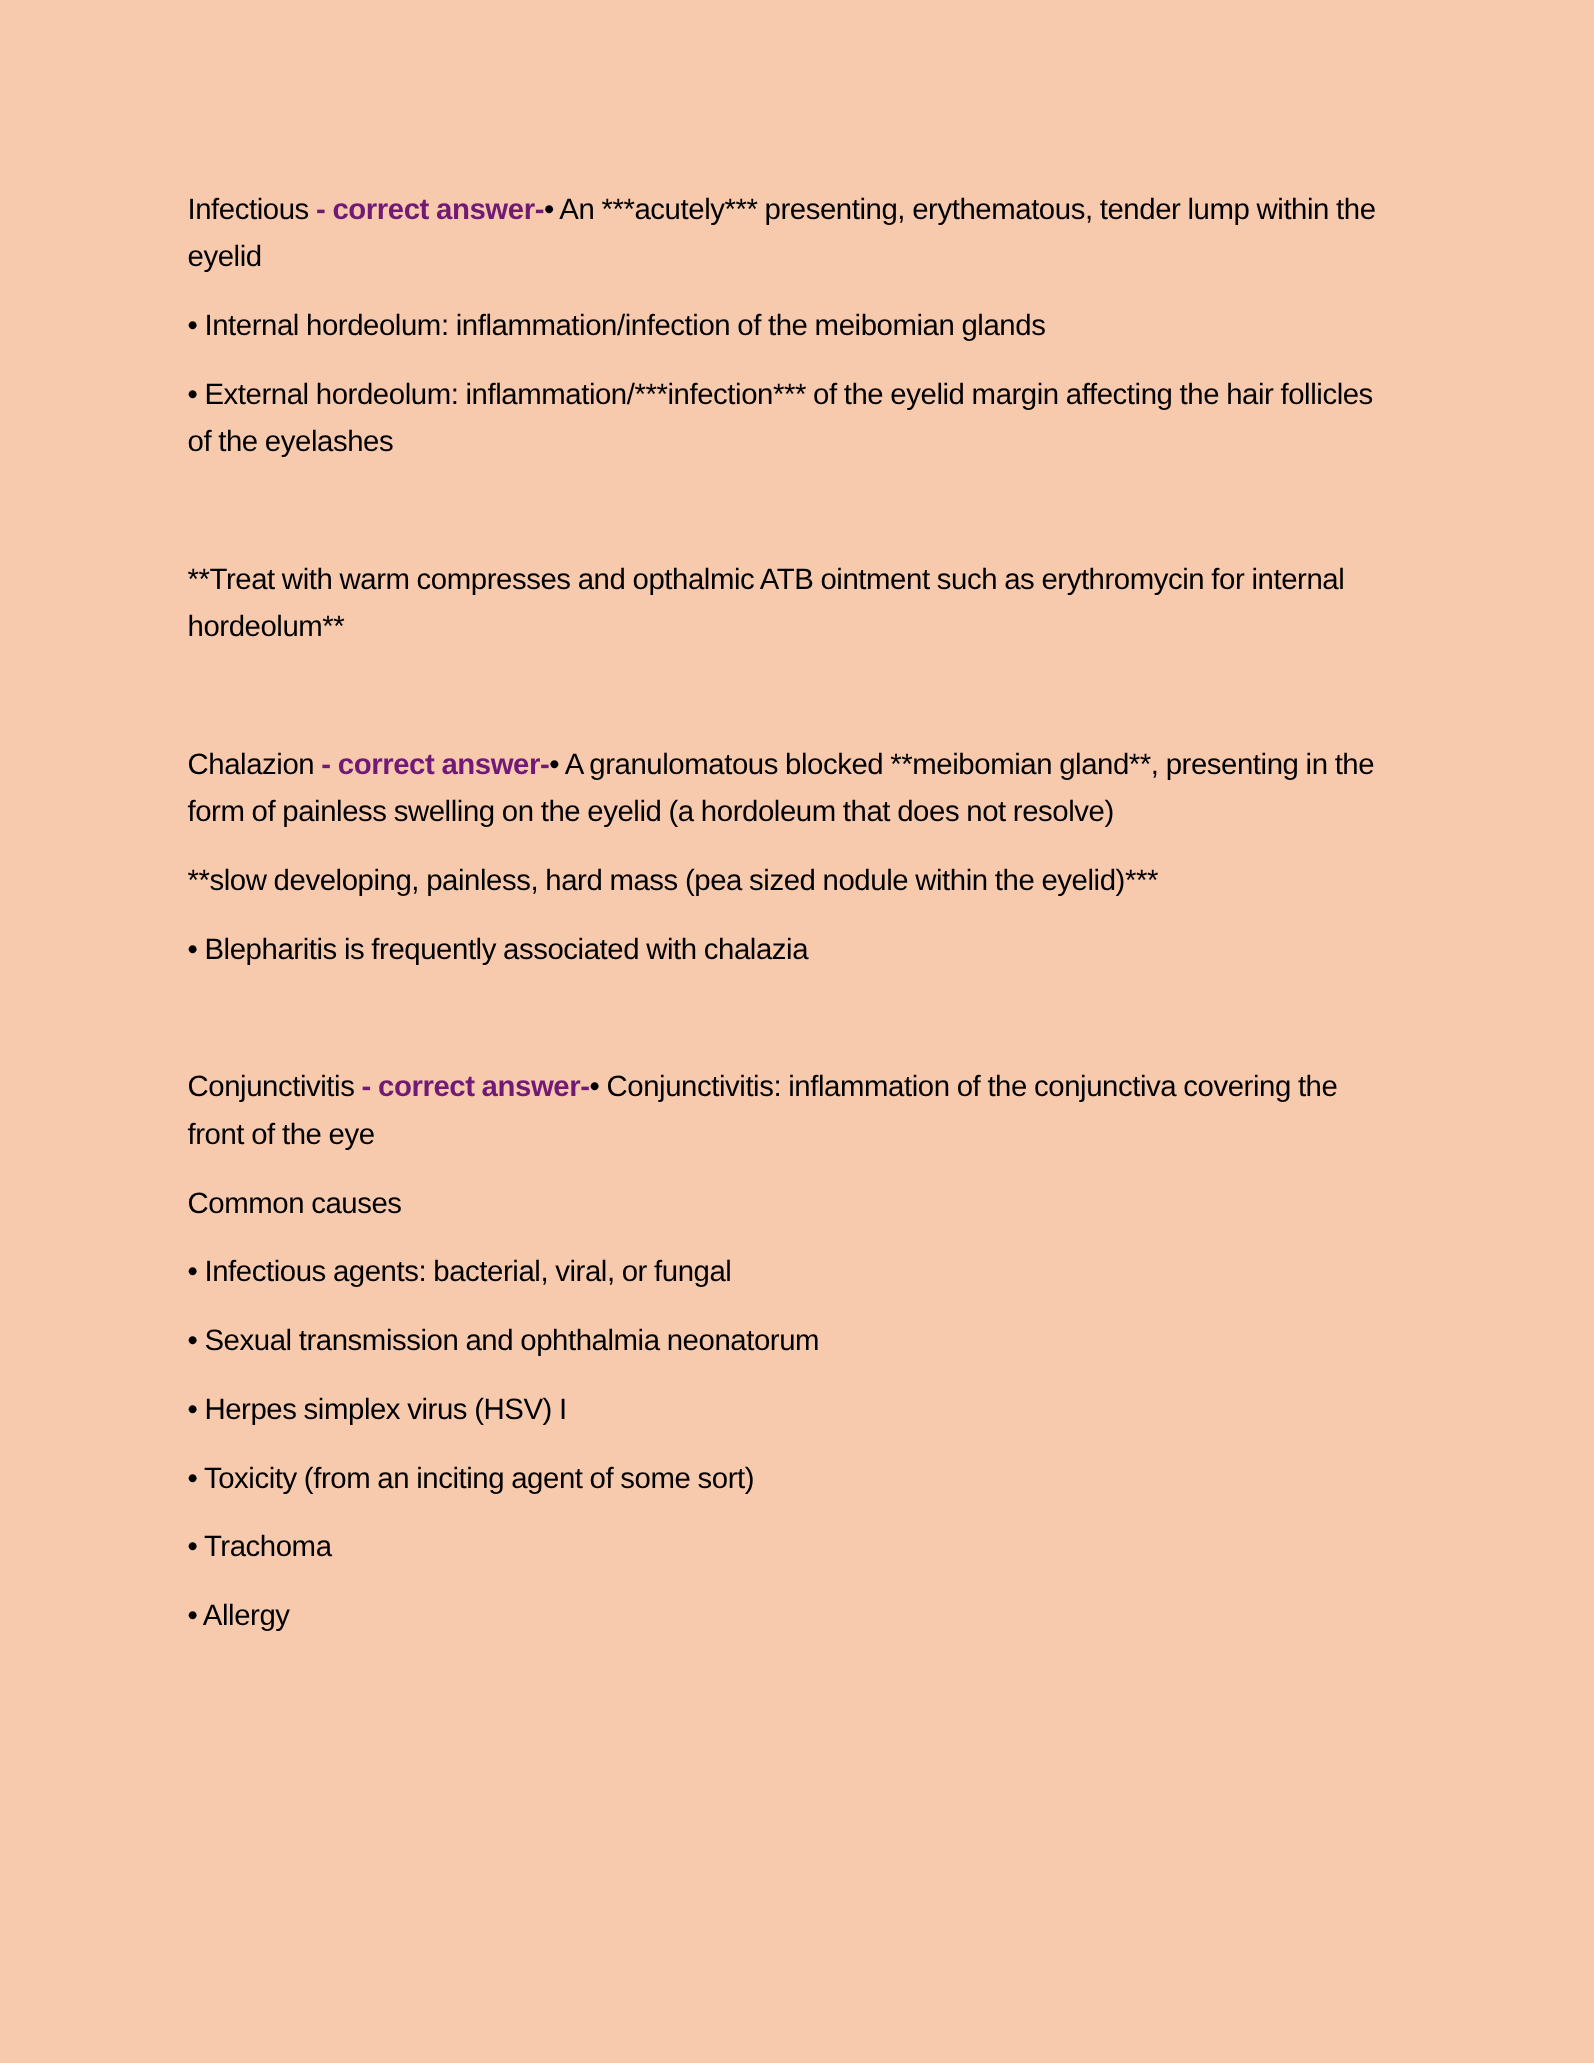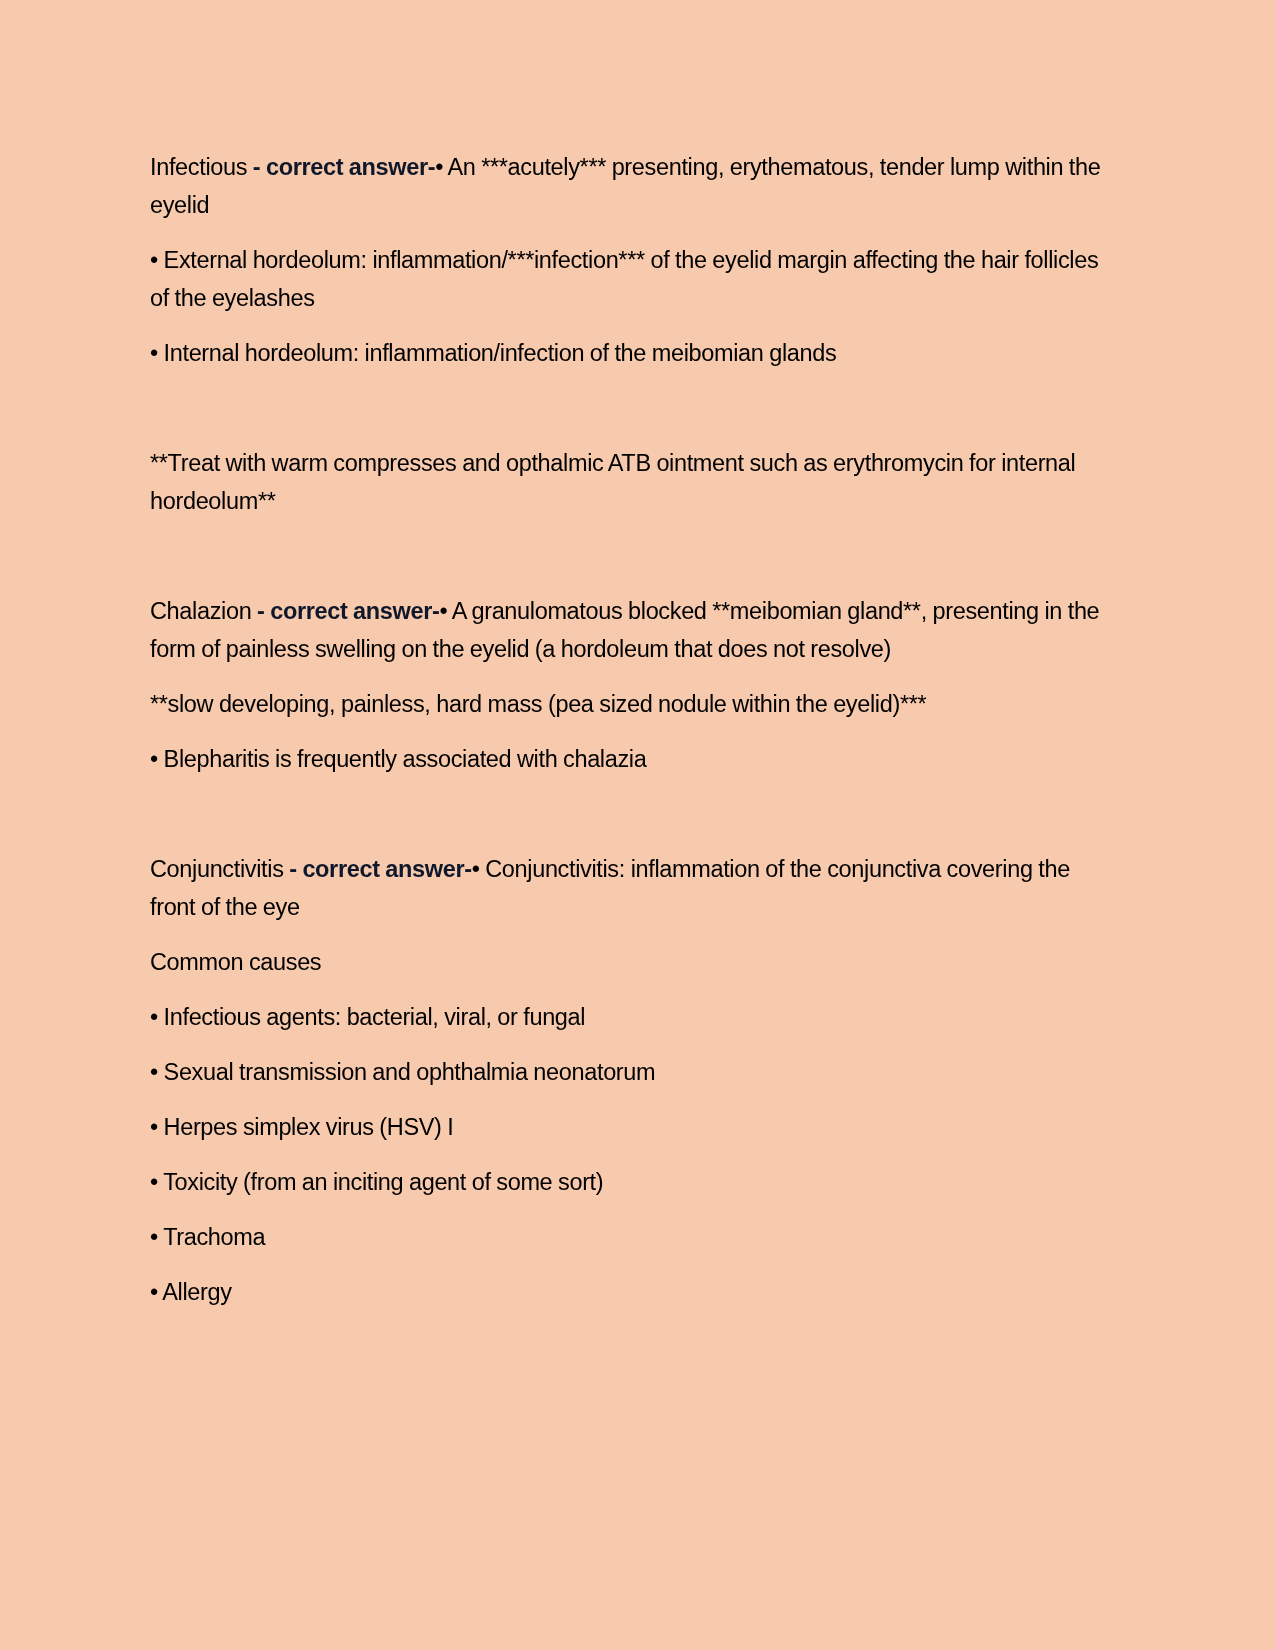--- a/index.html
+++ b/index.html
@@ -25,33 +25,33 @@
       letter-spacing: -0.35px;
       word-spacing: -0.5px;
     }
     .para {
       margin: 0 0 17px 0;
     }
     .gap {
       height: 55px;
     }
     .answer-tag {
-      color: #0f172a;
+      color: #701a75;
       font-weight: bold;
     }
   </style>
 </head>
 <body>
 
 <div class="page">
 
   <div>
     <p class="para"><span>Infectious </span><span class="answer-tag">- correct answer-</span><span>• An ***acutely*** presenting, erythematous, tender lump within the eyelid</span></p>
+    <p class="para">• Internal hordeolum: inflammation/infection of the meibomian glands</p>
     <p class="para">• External hordeolum: inflammation/***infection*** of the eyelid margin affecting the hair follicles of the eyelashes</p>
-    <p class="para">• Internal hordeolum: inflammation/infection of the meibomian glands</p>
     <div class="gap"></div>
     <p class="para">**Treat with warm compresses and opthalmic ATB ointment such as erythromycin for internal hordeolum**</p>
   </div>
 
   <div class="gap"></div>
 
   <div>
     <p class="para"><span>Chalazion </span><span class="answer-tag">- correct answer-</span><span>• A granulomatous blocked **meibomian gland**, presenting in the form of painless swelling on the eyelid (a hordoleum that does not resolve)</span></p>
     <p class="para">**slow developing, painless, hard mass (pea sized nodule within the eyelid)***</p>
     <p class="para">• Blepharitis is frequently associated with chalazia</p>

